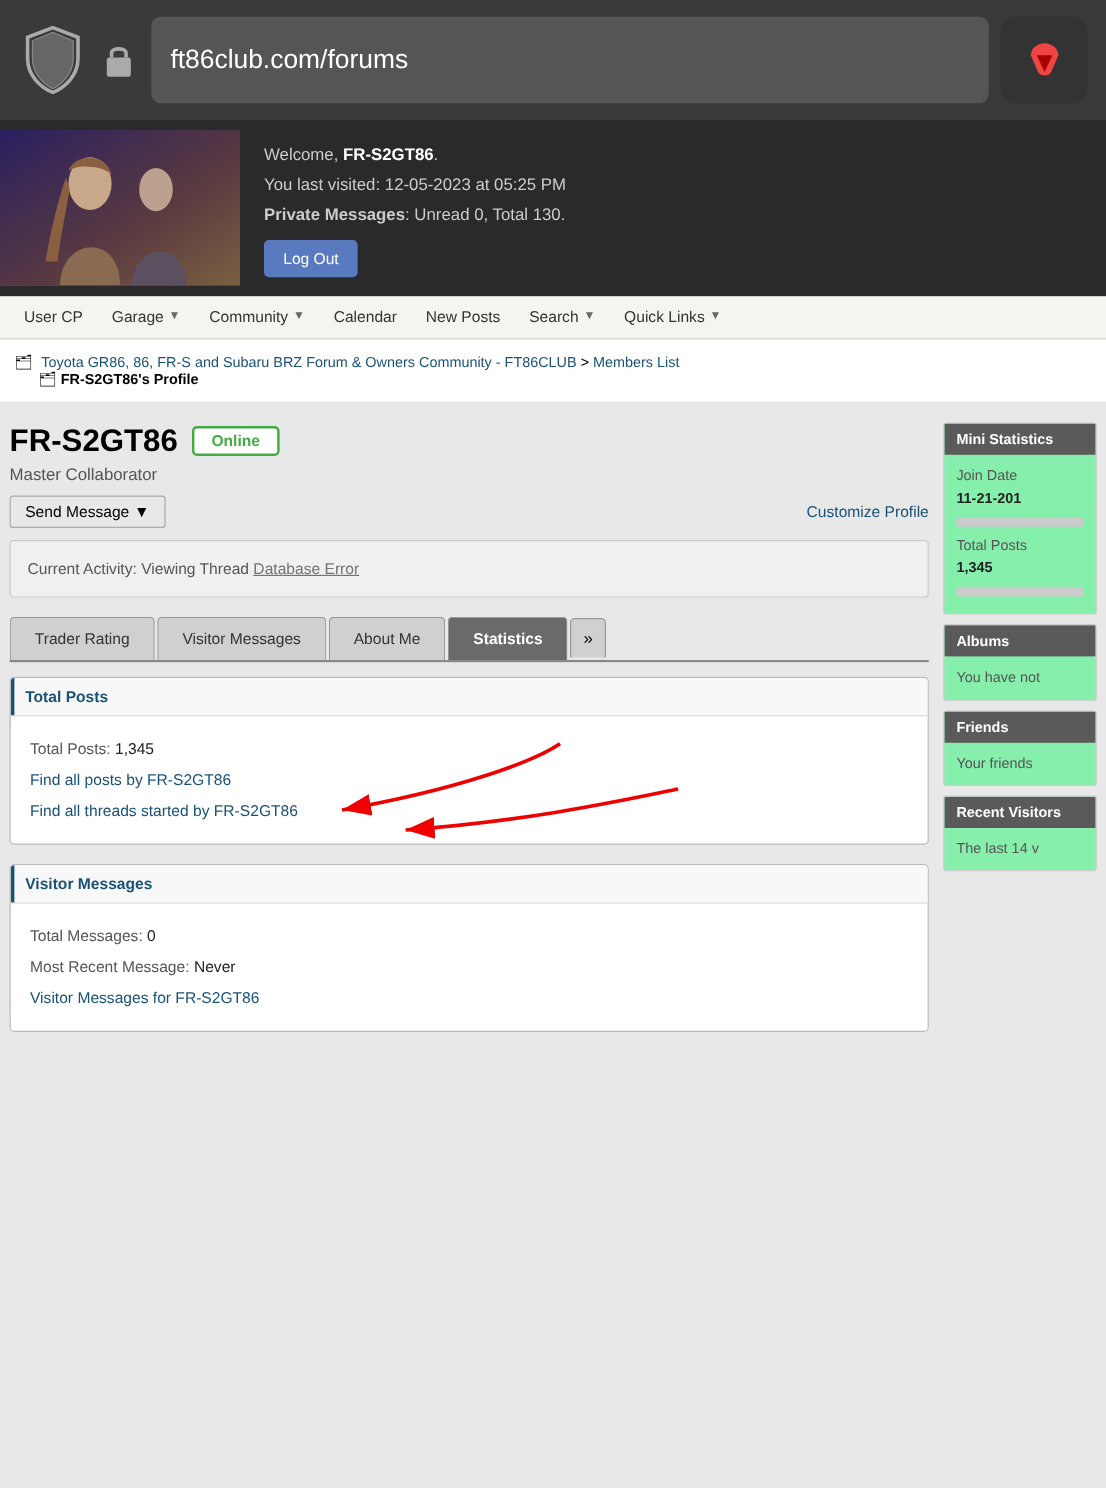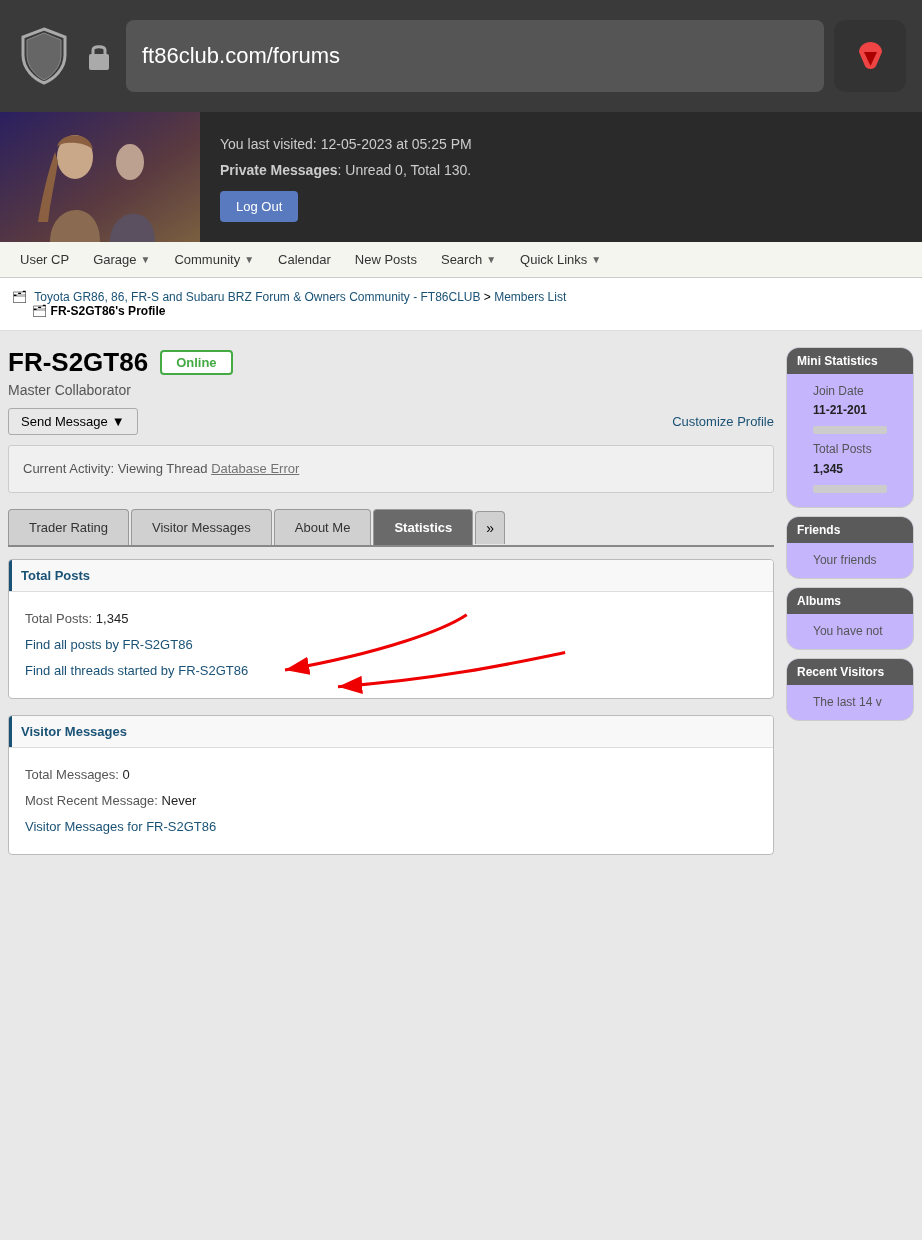--- a/index.html
+++ b/index.html
@@ -5,21 +5,21 @@
     * { margin: 0; padding: 0; box-sizing: border-box; }
     body { font-family: Arial, sans-serif; font-size: 13px; background: #e8e8e8; width: 922px; }
 
     
     .browser-chrome {
       background: #3a3a3a;
       padding: 12px 16px;
       display: flex;
       align-items: center;
       gap: 10px;
-      height: 112px;
+      height: 100px;
       text-align: center;
     }
     .shield-icon-wrap {
       width: 55px; height: 65px;
       display: flex; align-items: center; justify-content: center;
     }
     .shield-svg { width: 50px; height: 58px; }
     .lock-icon-wrap {
       width: 35px; height: 35px;
       display: flex; align-items: center; justify-content: center;
@@ -255,35 +255,35 @@
     .section-body .value { color: #222; font-weight: normal; }
     .section-body a { color: #1a5276; text-decoration: none; display: block; }
 
     
     .right-sidebar {
       width: 128px;
       flex-shrink: 0;
       margin-left: 12px;
     }
     .sidebar-section {
-      background: #c4b5fd;
+      background: #86efac;
       border: 1px solid #ccc;
       margin-bottom: 8px;
-      border-radius: 13px;
+      border-radius: 2px;
       overflow: hidden;
     }
     .sidebar-section-title {
       background: #5a5a5a;
       color: #fff;
       padding: 6px 10px;
       font-size: 12px;
       font-weight: bold;
     }
     .sidebar-section-body {
-      padding: 8px 26px;
+      padding: 8px 10px;
       font-size: 12px;
       color: #555;
       line-height: 1.6;
     }
     .sidebar-row {
       margin-bottom: 4px;
       font-size: 12px;
       color: #333;
     }
     .sidebar-row .label { color: #555; }
@@ -347,20 +347,23 @@
       <path d="M50 130 C50 90 100 85 100 130Z" fill="#8a6a50"></path>
 
       <ellipse cx="130" cy="50" rx="14" ry="18" fill="#bca090"></ellipse>
       <path d="M110 130 C110 95 155 90 155 130Z" fill="#5a5060"></path>
 
       <path d="M57 35 C60 20 90 18 93 38 C88 30 62 28 57 35Z" fill="#8a6040"></path>
       <path d="M58 50 C55 70 50 90 48 110 L38 110 C42 85 48 60 55 40Z" fill="#8a6040"></path>
     </svg>
   </div>
   <div class="welcome-text">
+    <div>
+      <span>Welcome, </span><span class="username">FR-S2GT86</span><span>.</span>
+    </div>
     <div class="visit-info">
       <span>You last visited: </span><span>12-05-2023 at 05:25 PM</span>
     </div>
     <div class="pm-info">
       <strong>Private Messages</strong><span>: Unread 0, Total 130.</span>
     </div>
     <button class="logout-btn">Log Out</button>
   </div>
 </div>
 
@@ -493,27 +496,27 @@
         <div class="sidebar-bar"></div>
         <div class="sidebar-row">
           <div class="label">Total Posts</div>
           <div class="val">1,345</div>
         </div>
         <div class="sidebar-bar"></div>
       </div>
     </div>
 
     <div class="sidebar-section">
+      <div class="sidebar-section-title">Albums</div>
+      <div class="sidebar-section-body">You have not</div>
+    </div>
+
+    <div class="sidebar-section">
       <div class="sidebar-section-title">Friends</div>
       <div class="sidebar-section-body">Your friends</div>
-    </div>
-
-    <div class="sidebar-section">
-      <div class="sidebar-section-title">Albums</div>
-      <div class="sidebar-section-body">You have not</div>
     </div>
 
 
     <div class="sidebar-section">
       <div class="sidebar-section-title">Recent Visitors</div>
       <div class="sidebar-section-body">The last 14 v</div>
     </div>
 
   </div>
 

